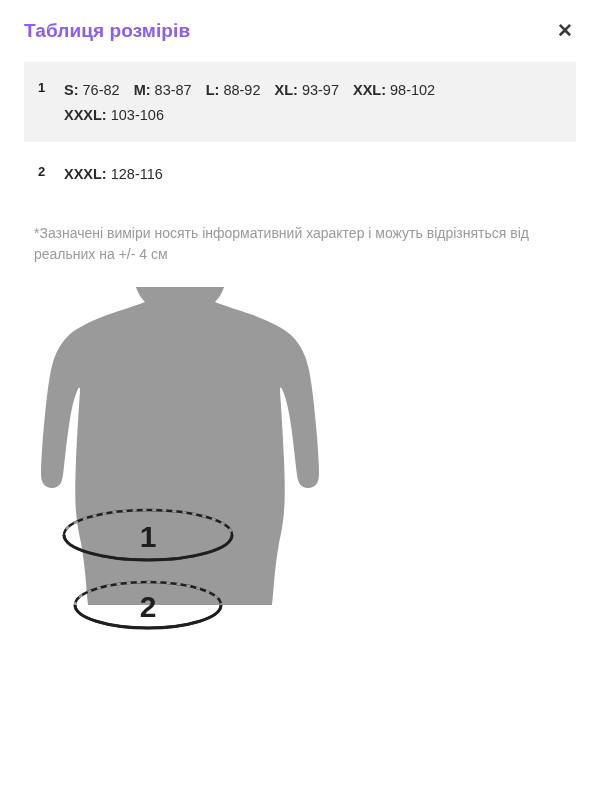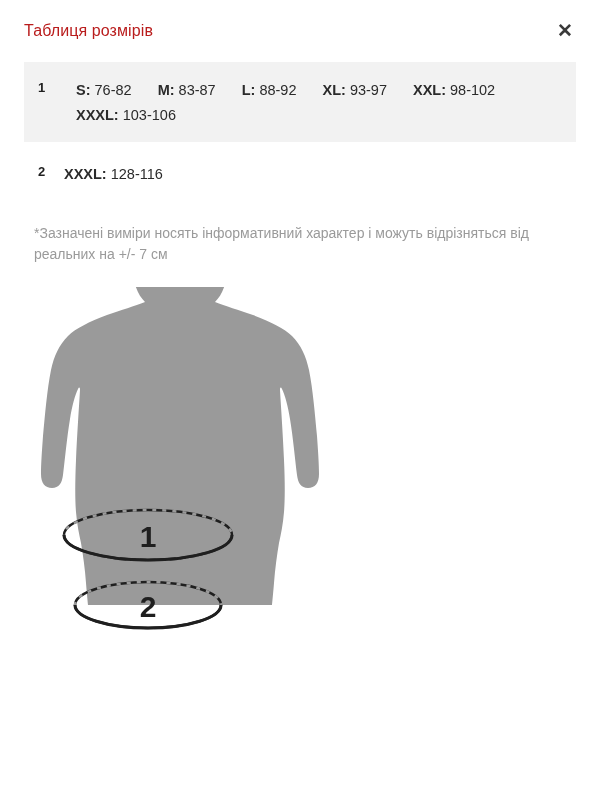--- a/index.html
+++ b/index.html
@@ -20,23 +20,23 @@
     background: #fff;
   }
   .modal-header {
     position: relative;
     height: 62px;
     display: flex;
     align-items: center;
     padding: 0 24px;
   }
   .modal-title {
-    font-size: 16px;
-    font-weight: normal;
-    color: #b91c1c;
+    font-size: 19px;
+    font-weight: bold;
+    color: #8b5cf6;
     letter-spacing: .1px;
   }
   .close-btn {
     position: absolute;
     top: 17px;
     right: 22px;
     width: 26px;
     height: 26px;
     display: flex;
     align-items: center;
@@ -84,21 +84,21 @@
     line-height: 25px;
     color: #2b2b2b;
   }
   .m-sizes .sz {
     display: inline-block;
     white-space: nowrap;
   }
   .m-sizes .lbl {
     font-weight: bold;
   }
-  .sizes-row1 .sz { margin-right: 14px; margin-left: 12px; }
+  .sizes-row1 .sz { margin-right: 14px; }
   .sizes-row2 .sz { margin-right: 32px; }
   .sizes-row2 .sz.last { margin-right: 0; }
   .sizes-row3 .sz { margin-right: 0; }
   .note {
     margin: 22px 10px 0 10px;
     font-size: 14px;
     line-height: 21px;
     color: #9a9a9a;
   }
   .figure-wrap {
@@ -131,21 +131,21 @@
 
     <div class="measure-block">
       <div class="m-index">2</div>
       <div class="m-content">
         <div class="m-sizes sizes-row3">
           <span class="sz"><span class="lbl">XXXL:</span> <span>128-116</span></span>
         </div>
       </div>
     </div>
 
-    <div class="note">*Зазначені виміри носять інформативний характер і можуть відрізняться від реальних на +/- 7 см</div>
+    <div class="note">*Зазначені виміри носять інформативний характер і можуть відрізняться від реальних на +/- 4 см</div>
 
   </div>
 
   <div class="figure-wrap">
     <svg class="figure" width="600" height="380" viewBox="0 0 600 380" xmlns="http://www.w3.org/2000/svg" aria-hidden="true">
       <g>
         <path fill="#9a9a9a" d="
           M139,0
           c-13,2 -22,12 -25,25
           c-3,12 -2,24 1,34

